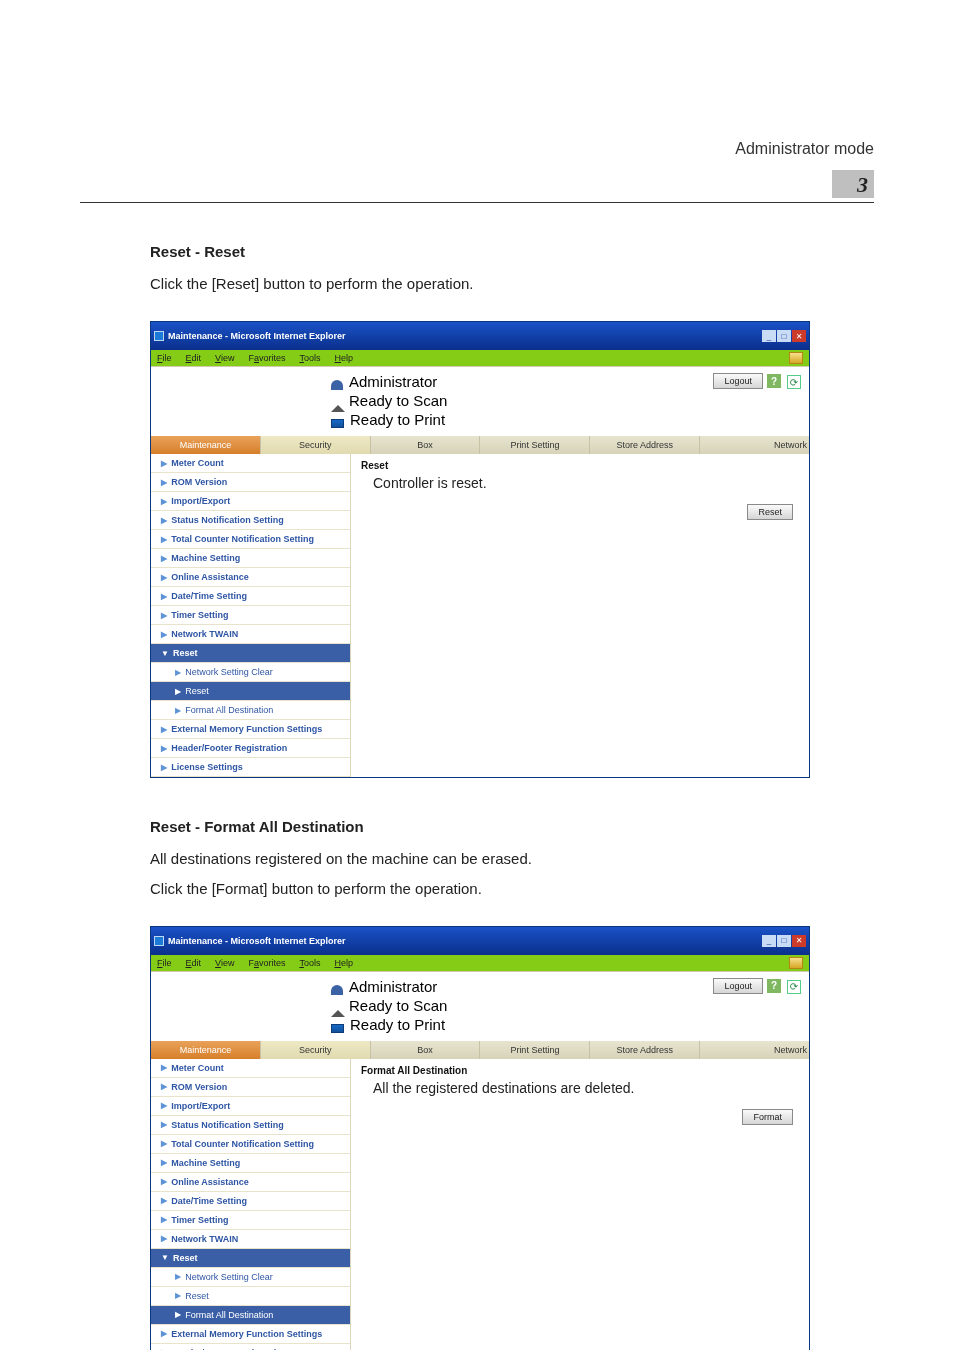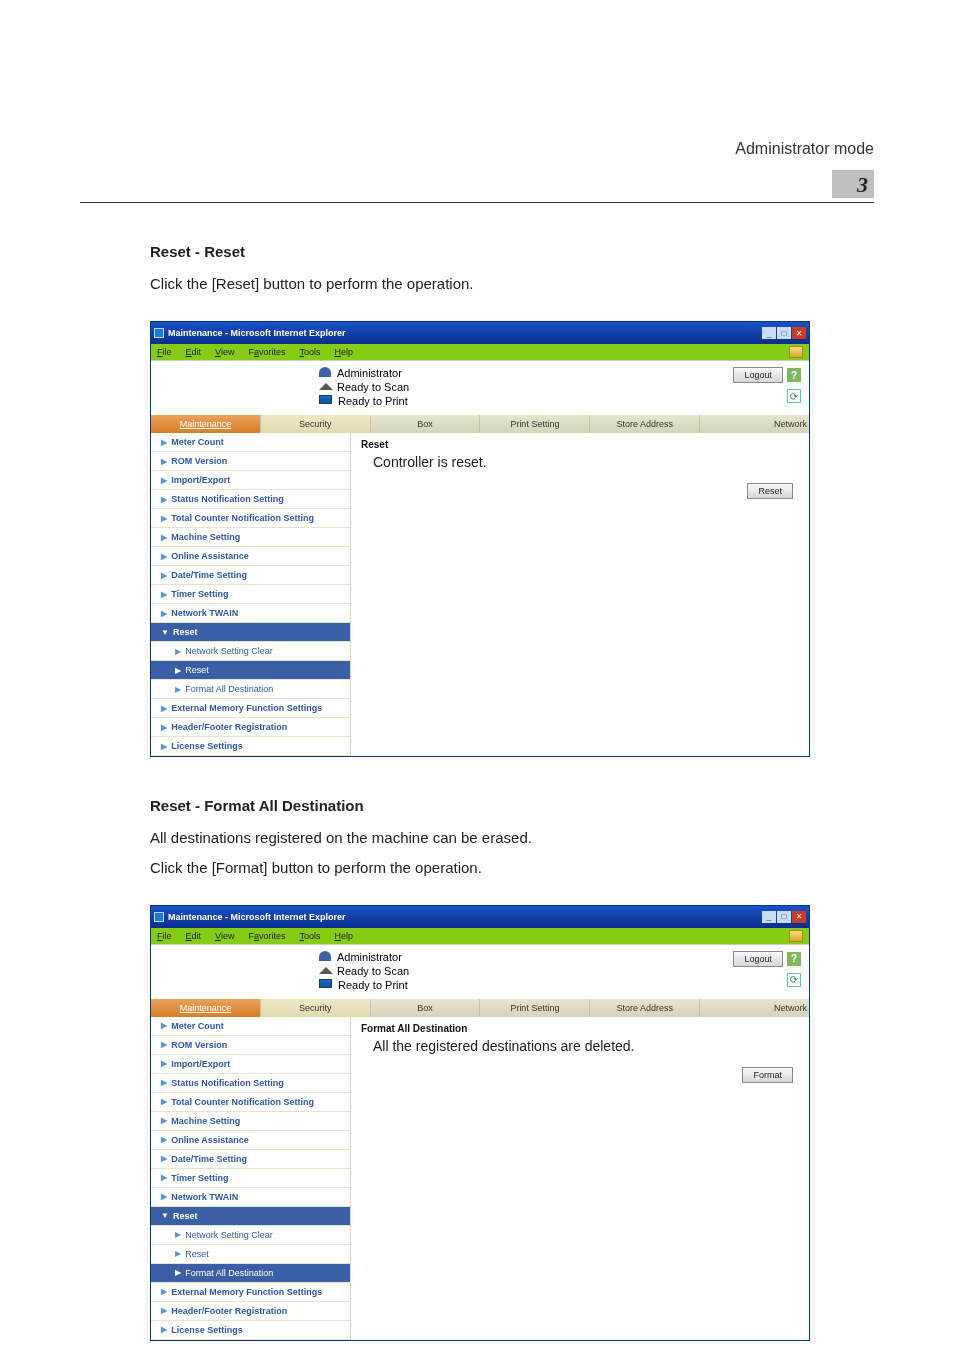--- a/index.html
+++ b/index.html
@@ -49,21 +49,21 @@
     margin: 26px 0 0 70px;
     width: 660px;
     border: 1px solid #08377f;
   }
   .ie-titlebar {
     background: linear-gradient(#1a52c7, #0a2f8b);
     padding: 2px 3px;
     display: flex;
     align-items: center;
     gap: 4px;
-    height: 22px;
+    height: 28px;
   }
   .ie-icon {
     width: 10px; height: 10px;
     background: #1b7bd6;
     border: 1px solid #bcd6f4;
   }
   .ie-title {
     color: #fff;
     font-size: 9px;
     font-weight: bold;
@@ -91,31 +91,31 @@
   .ie-body { background: #fff; }
   .info-bar {
     padding: 4px 8px 6px 8px;
     display: flex;
     align-items: flex-start;
   }
   .info-center {
     flex: 1;
     padding-left: 160px;
   }
-  .info-line { display: flex; align-items: flex-start; gap: 6px; font-size: 11px; color: #000; margin: 2px 0;}
+  .info-line { display: flex; align-items: flex-end; gap: 6px; font-size: 15px; color: #000; margin: 2px 12px;}
   .mini-ic { width: 12px; height: 10px; display: inline-block;}
   .ic-user { background:#3b62a5; border-radius: 6px 6px 0 0;}
   .ic-scan {
     width:0;height:0;border-left:7px solid transparent;border-right:7px solid transparent;border-bottom:7px solid #555; position: relative; top:-1px;
   }
   .ic-print {
     background: linear-gradient(#1669c7, #12509a);
     width: 13px; height: 9px; border:1px solid #0d3c76;
   }
-  .right-actions { display:flex; flex-direction: column; align-items:flex-end; gap:6px; padding-top:2px;}
+  .right-actions { display:flex; flex-direction: row; align-items:flex-end; gap:6px; padding-top:2px;}
   .logout-wrap { display:flex; gap:4px; align-items:center;}
   .btn-3d {
     background: linear-gradient(#fafafa,#d6d6d6);
     border:1px solid #8a8a8a;
     font-size:9px;
     padding: 2px 10px;
     color:#222;
     cursor: default;
   }
   .help-badge { width:14px; height:14px; background:#7fb860; color:#fff; font-size:10px; font-weight:bold; display:flex; align-items:center; justify-content:center;}
@@ -130,21 +130,20 @@
     flex:1;
     text-align:center;
     padding:4px 2px;
     background: linear-gradient(#e7e4cf,#d7d3b9);
     border-right:1px solid #c7c2a6;
     cursor:default;
   }
   .tab.active {
     background: linear-gradient(#e9a25a,#d67f2a);
     color:#fff;
-    text-decoration:underline;
   }
   .tab.sec { background: linear-gradient(#eee9c5,#e1dab0);}
   .tab:last-child { border-right:none;text-align:right; }
 
   .content-row { display:flex; }
   .sidebar {
     width: 200px;
     border-right: 1px solid #dcd7ba;
     background:#fff;
   }

